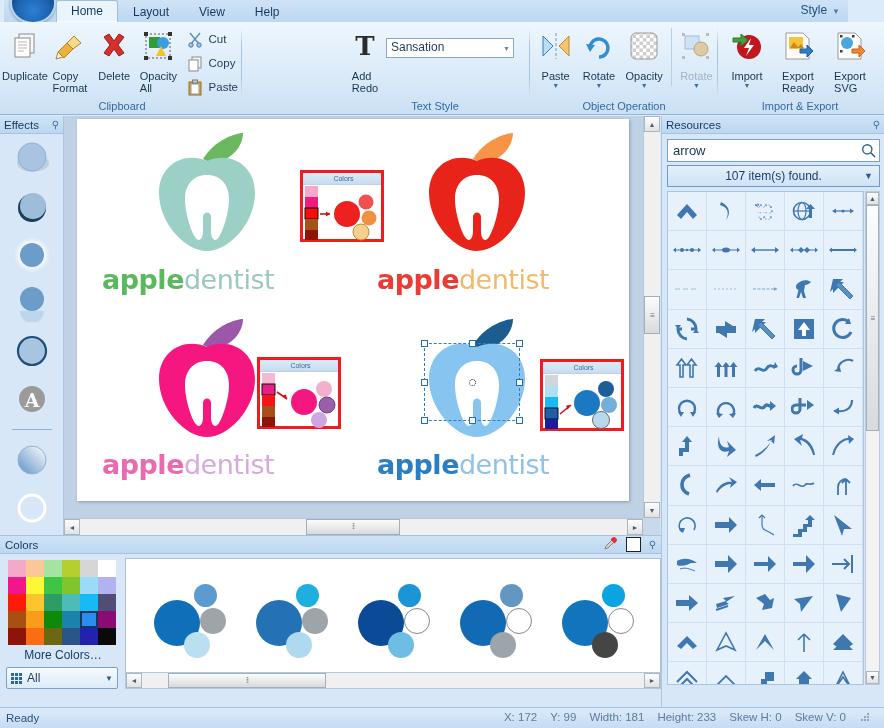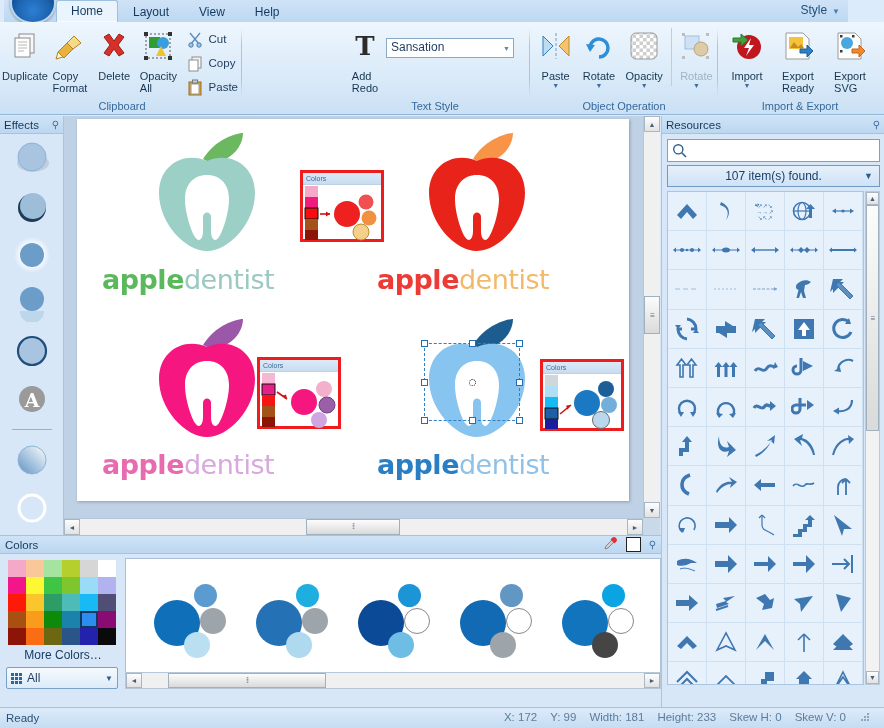--- a/index.html
+++ b/index.html
@@ -69,21 +69,21 @@
   .effects { position:absolute; left:0; top:116px; width:64px; height:419px;
     background:#d7e7f8; border-right:1px solid #a8c6e2; }
   .panelhdr { height:18px; background:linear-gradient(#cfe3f7,#bcd7ef);
     border-bottom:1px solid #a4c3e0; display:flex; align-items:center;
     padding:0 4px; font-size:11.5px; color:#14395e; }
   .panelhdr .pin { margin-left:auto; font-size:10px; color:#3b6d9e; }
   .effects .list { padding:6px 0; display:flex; flex-direction:column; align-items:center; gap:10px; }
   .fx { width:44px; height:38px; display:flex; align-items:center; justify-content:center; }
 
   .canvasWrap { position:absolute; left:64px; top:116px; width:596px; height:419px;
-    background:#c9d9ea; }
+    background:#c9d9ea;text-align:center; }
   .canvasArea { position:absolute; left:0; top:0; right:17px; bottom:17px;
     background:#bfd1e4; overflow:hidden; }
   .paper { position:absolute; left:13px; top:3px; width:552px; height:382px;
     background:#fff; box-shadow:1px 1px 3px rgba(0,0,0,.25); }
   .vscroll { position:absolute; right:0; top:0; width:17px; bottom:17px;
     background:#f0f0f0; border-left:1px solid #b5c7d8; }
   .hscroll { position:absolute; left:0; bottom:0; right:17px; height:17px;
     background:#f0f0f0; border-top:1px solid #b5c7d8; }
   .sbtn { position:absolute; background:linear-gradient(#fdfdfd,#e2e2e2);
     border:1px solid #a9b7c4; display:flex; align-items:center; justify-content:center;
@@ -600,20 +600,21 @@
       <div class="sbtn" style="right:0;top:0;width:16px;height:16px">►</div>
     </div>
   </div>
 
   <div class="resources">
     <div class="panelhdr">
       <span>Resources</span>
       <span class="pin">⚲</span>
     </div>
     <div class="searchrow">
+      <input value="arrow" style="">
       <div class="magn">
         <svg width="15" height="15" viewBox="0 0 15 15">
             <circle cx="6.3" cy="6.3" r="4.6" fill="none" stroke="#2f5f8e" stroke-width="1.4"></circle>
             <line x1="9.8" y1="9.8" x2="14" y2="14" stroke="#2f5f8e" stroke-width="1.6"></line>
           </svg>
       </div>
     </div>
     <div class="foundbar">
       <span>107 item(s) found.</span>
       <span class="dd">▼</span>

